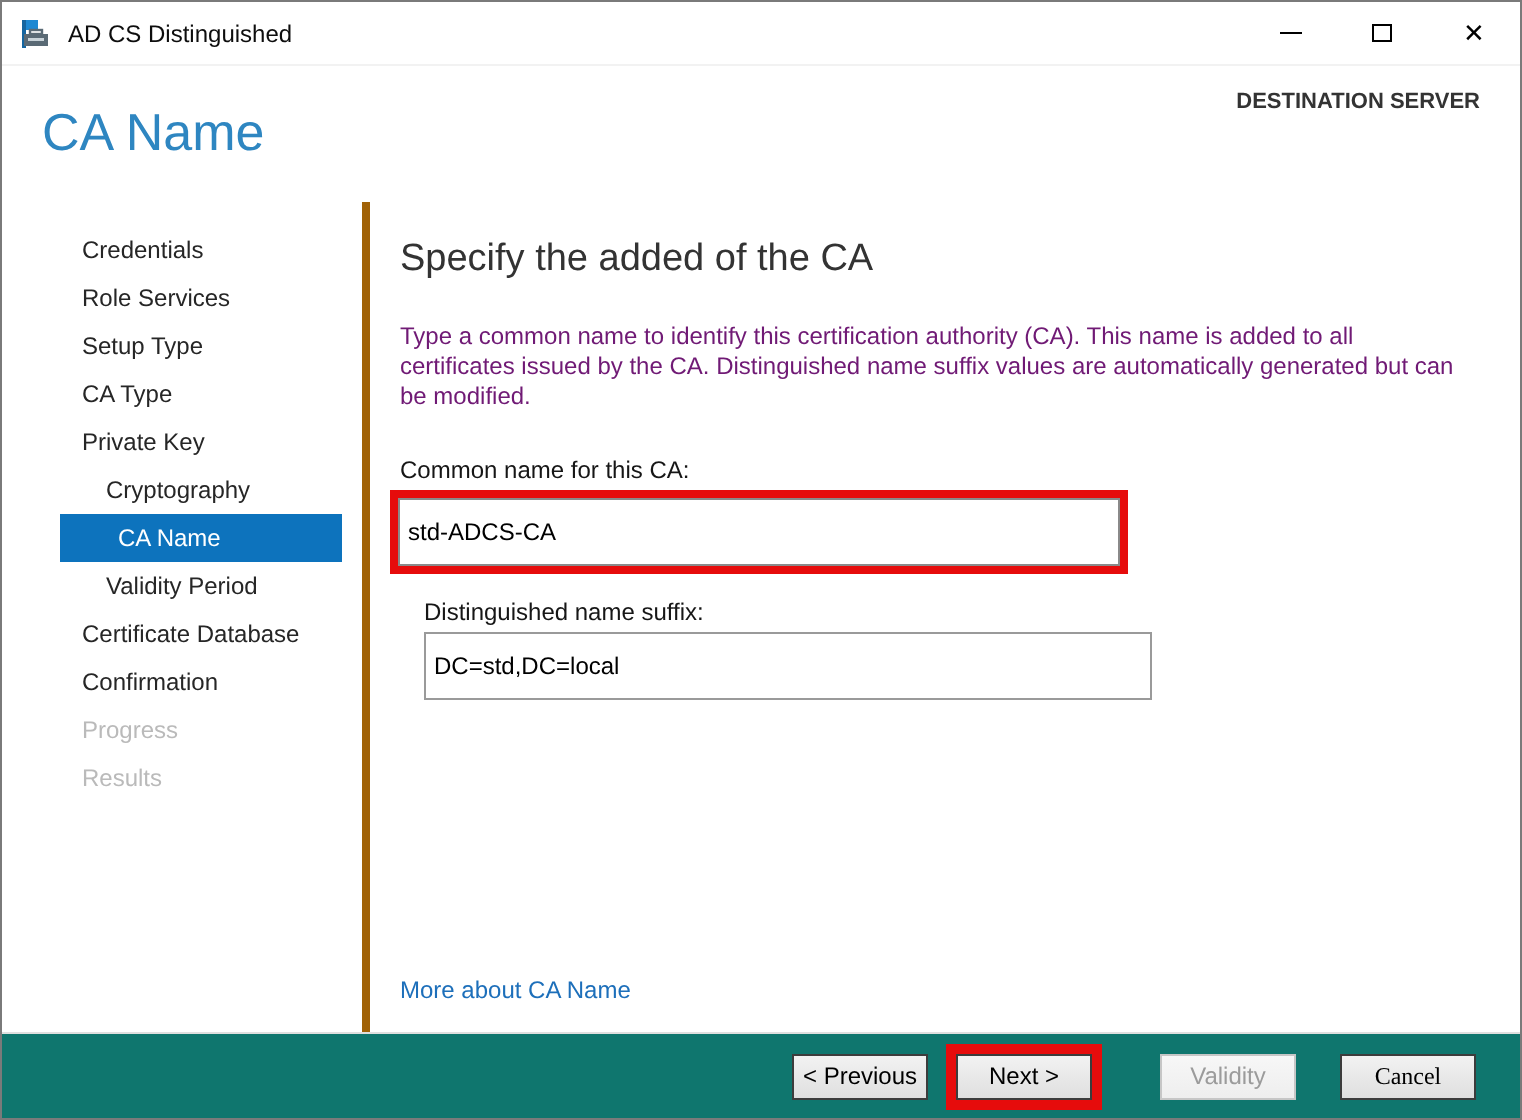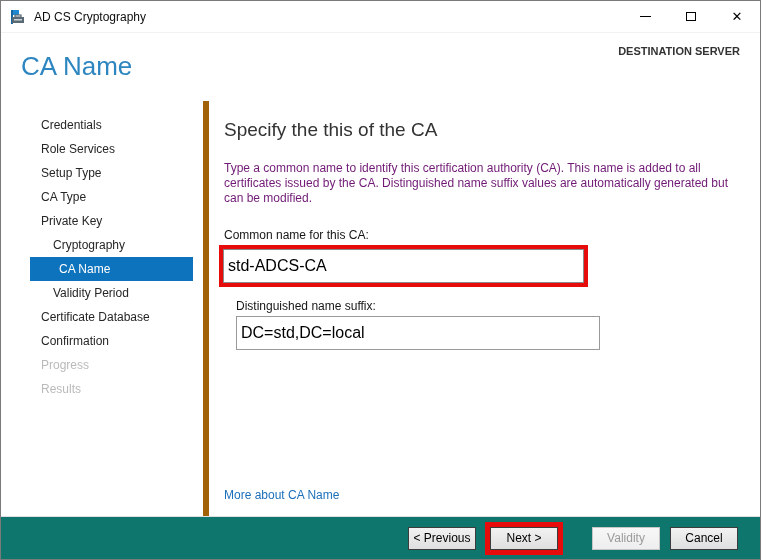--- a/index.html
+++ b/index.html
@@ -22,36 +22,36 @@
   
   .header { height:68px; flex:none; display:flex; justify-content:space-between;
             padding:0 20px 0 20px; background:#fff; }
   .page-title { font-size:26px; font-weight:300; color:#2e86c1; margin-top:18px; }
   .dest { text-align:right; padding-top:12px; }
   .dest-label { font-size:11px; font-weight:bold; color:#333; }
   .dest-server { font-size:12px; font-weight:bold; color:#1c1c1c; margin-top:3px; }
 
   
   .body { flex:1; display:flex; min-height:0; }
-  .sidebar { width:208px; flex:none; border-right:6px solid #a16207; padding-top:12px; }
+  .sidebar { width:184px; flex:none; border-right:4px solid #a16207; padding-top:12px; }
   .nav-item { height:24px; line-height:24px; font-size:12px; color:#262626;
               padding-left:40px; cursor:default; white-space:nowrap; }
   .nav-item.sub { padding-left:52px; }
   .nav-item.selected { background:#0d73bd; color:#fff; margin-left:29px; margin-right:10px;
                        padding-left:29px; }
   .nav-item.disabled { color:#bababa; }
 
   .content { flex:1; display:flex; flex-direction:column; padding:17px 20px 0 15px; }
   .content-heading { font-size:19px; font-weight:300; color:#333; line-height:23px; }
   .desc { margin-top:20px; font-size:12px; line-height:15px; color:#701a75; max-width:530px; }
 
   .field { }
   .field-label { font-size:12px; color:#161616; margin-bottom:3px; }
   .text-input { display:block; width:364px; height:21px; border:1px solid #9a9a9a;
-                font-family:"Liberation Sans", sans-serif; font-size:16px;
+                font-family:"Liberation Sans", sans-serif; font-size:12px;
                 padding:16px 4px; color:#000; background:#fff; outline:none; }
   .field-common { margin-top:22px; }
   .field-suffix { margin-top:12px;margin-left:12px; }
   .field-preview { margin-top:17px; }
   .annotation-input { display:inline-block; border:4px solid #e60c0c; margin-left:-5px; }
   .annotation-input .text-input { width:361px; border-color:#8a8a8a; }
 
   .more-link { margin-top:auto; margin-bottom:14px; font-size:12px; color:#1d6fba;
                text-decoration:none; width:max-content; cursor:pointer; }
 
@@ -59,36 +59,36 @@
   .footer { height:43px; flex:none; background:#0f766e; border-top:1px solid #dfdfdf;
             display:flex; align-items:center; justify-content:flex-end; padding-right:22px; }
   .btn { width:68px; height:23px; font-family:"Liberation Sans", sans-serif; font-size:12px;
          color:#000; background:linear-gradient(180deg,#f2f2f2,#dfdfdf);
          border:1px solid #3c3c3c; display:flex; align-items:center; justify-content:center;
          cursor:default; }
   .btn-previous { margin-left:0; }
   .annotation-next { border:5px solid #e60c0c; margin-left:9px; }
   .btn-configure { margin-left:29px; background:linear-gradient(180deg,#f7f7f7,#eeeeee);
                    border-color:#c6c6c6; color:#9b9b9b; }
-  .btn-cancel { margin-left:10px; }
+  .btn-cancel { margin-left:22px;font-family:Liberation Serif, serif; }
 </style>
 </head>
 <body>
 
 <div class="window">
 
   <div class="titlebar">
     <svg class="app-icon" viewBox="0 0 16 16">
       <rect x="1" y="1" width="2" height="14" fill="#1565a0"></rect>
       <rect x="3" y="1" width="6" height="5" fill="#1e88d2"></rect>
       <rect x="2" y="8" width="12" height="6" fill="#5a6a75"></rect>
       <rect x="5" y="6" width="6" height="2" fill="none" stroke="#5a6a75" stroke-width="1.2"></rect>
       <rect x="4" y="10" width="8" height="1.5" fill="#c9d3d9"></rect>
     </svg>
-    <span class="title-text">AD CS Cryptography</span>
+    <span class="title-text">AD CS Distinguished</span>
     <div class="win-controls">
       <div class="win-btn">
           <div class="glyph-min"></div>
         </div>
       <div class="win-btn">
           <div class="glyph-max"></div>
         </div>
       <div class="win-btn" style="font-size:13px;color:#000;">✕</div>
     </div>
   </div>
@@ -111,21 +111,21 @@
       <div class="nav-item sub">Cryptography</div>
       <div class="nav-item sub selected">CA Name</div>
       <div class="nav-item sub">Validity Period</div>
       <div class="nav-item">Certificate Database</div>
       <div class="nav-item">Confirmation</div>
       <div class="nav-item disabled">Progress</div>
       <div class="nav-item disabled">Results</div>
     </div>
 
     <div class="content">
-      <div class="content-heading">Specify the this of the CA</div>
+      <div class="content-heading">Specify the added of the CA</div>
       <div class="desc">Type a common name to identify this certification authority (CA). This name is added to all certificates issued by the CA. Distinguished name suffix values are automatically generated but can be modified.</div>
 
       <div class="field field-common">
         <div class="field-label">Common name for this CA:</div>
         <span class="annotation-input">
           <input class="text-input" type="text" value="std-ADCS-CA" style="">
         </span>
       </div>
 
       <div class="field field-suffix">

